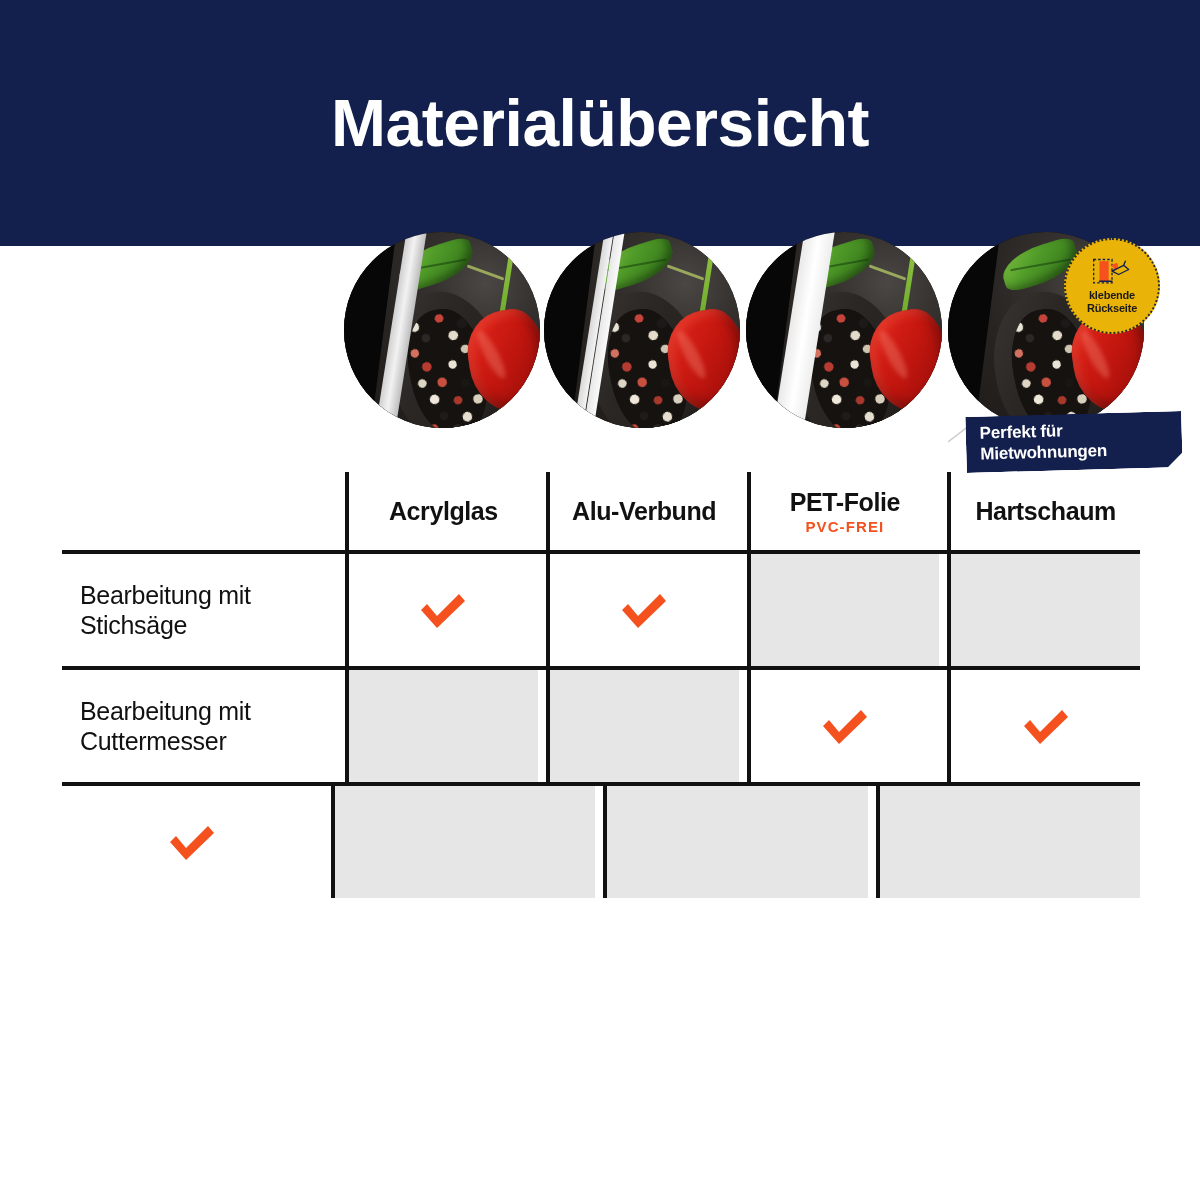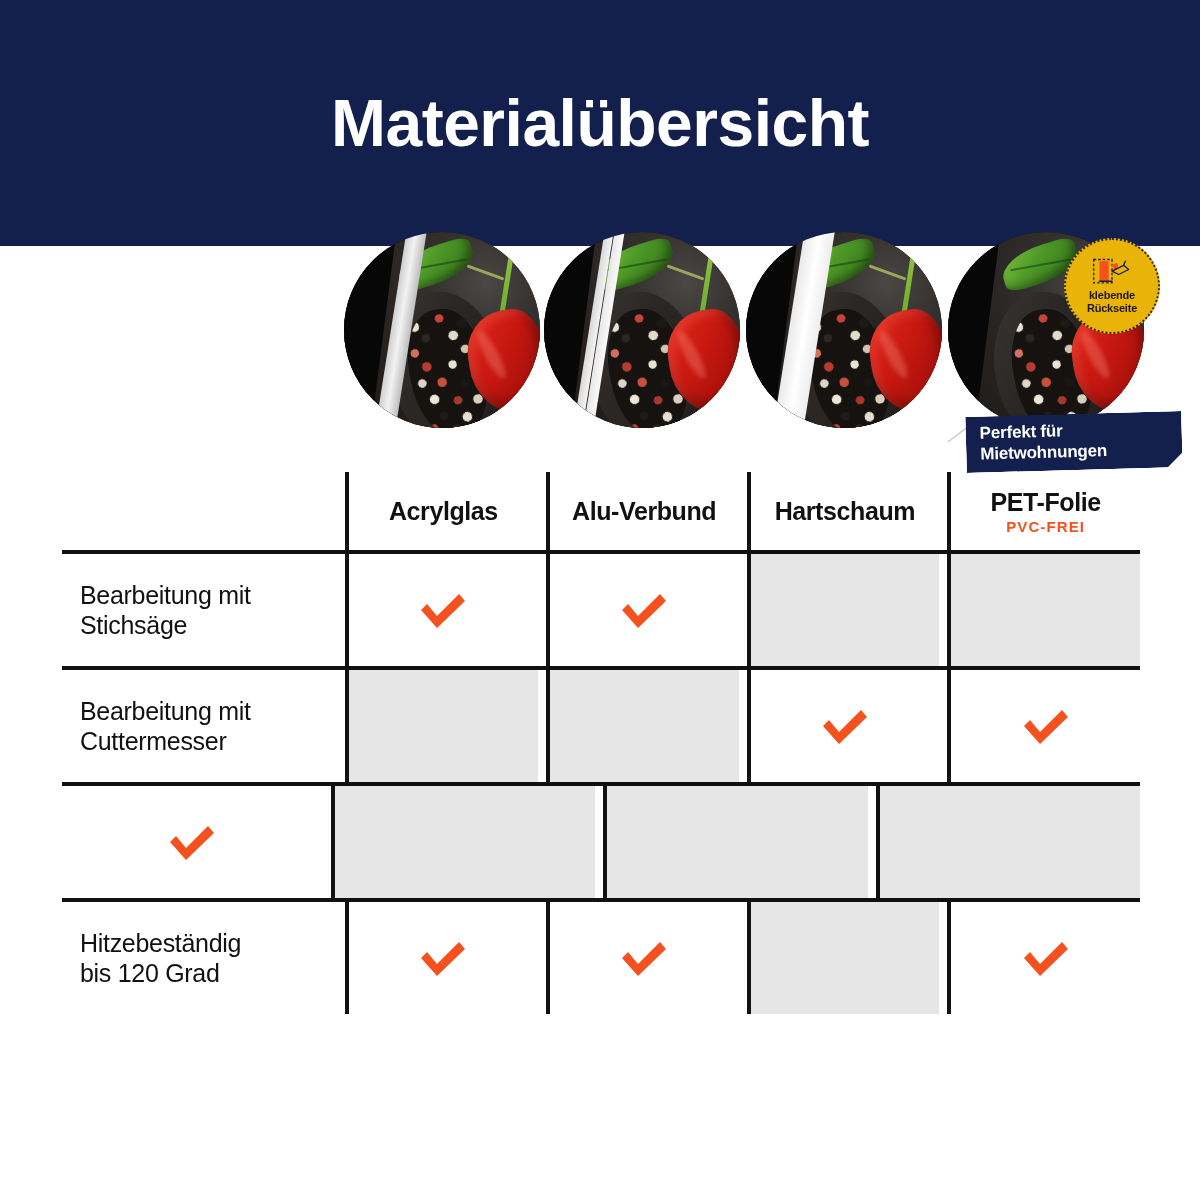--- a/index.html
+++ b/index.html
@@ -510,26 +510,26 @@
 
       <div class="cell-val">
         <div class="col-title">Acrylglas</div>
       </div>
 
       <div class="cell-val">
         <div class="col-title">Alu-Verbund</div>
       </div>
 
       <div class="cell-val">
-        <div class="col-title">Hartschaum</div>
-      </div>
-
-      <div class="cell-val">
         <div class="col-title">PET-Folie</div>
         <div class="col-sub">PVC-FREI</div>
+      </div>
+
+      <div class="cell-val">
+        <div class="col-title">Hartschaum</div>
       </div>
     </div>
 
     <div class="trow body-row">
       <div class="cell-label">
         <div class="row-label">
           <span>Bearbeitung mit</span><br>
           <span>Stichsäge</span>
         </div>
       </div>
@@ -601,43 +601,15 @@
           <path d="M6 22 L12 16 L22 28 L44 6 L50 13 L22 40 Z" fill="#f4511e"></path>
         </svg>
       </div>
       <div class="cell-val shaded">
         <svg class="check hidden" viewBox="0 0 56 44">
           <path d="M6 22 L12 16 L22 28 L44 6 L50 13 L22 40 Z" fill="#f4511e"></path>
         </svg>
       </div>
     </div>
 
-    <div class="trow body-row">
-      <div class="cell-label">
-        <div class="row-label">
-          <span>Hitzebeständig</span><br>
-          <span>bis 120 Grad</span>
-        </div>
-      </div>
-      <div class="cell-val">
-        <svg class="check" viewBox="0 0 56 44">
-          <path d="M6 22 L12 16 L22 28 L44 6 L50 13 L22 40 Z" fill="#f4511e"></path>
-        </svg>
-      </div>
-      <div class="cell-val">
-        <svg class="check" viewBox="0 0 56 44">
-          <path d="M6 22 L12 16 L22 28 L44 6 L50 13 L22 40 Z" fill="#f4511e"></path>
-        </svg>
-      </div>
-      <div class="cell-val shaded">
-        <svg class="check hidden" viewBox="0 0 56 44">
-          <path d="M6 22 L12 16 L22 28 L44 6 L50 13 L22 40 Z" fill="#f4511e"></path>
-        </svg>
-      </div>
-      <div class="cell-val">
-        <svg class="check" viewBox="0 0 56 44">
-          <path d="M6 22 L12 16 L22 28 L44 6 L50 13 L22 40 Z" fill="#f4511e"></path>
-        </svg>
-      </div>
-    </div>
 
   </div>
 </div>
 
 </body></html>

